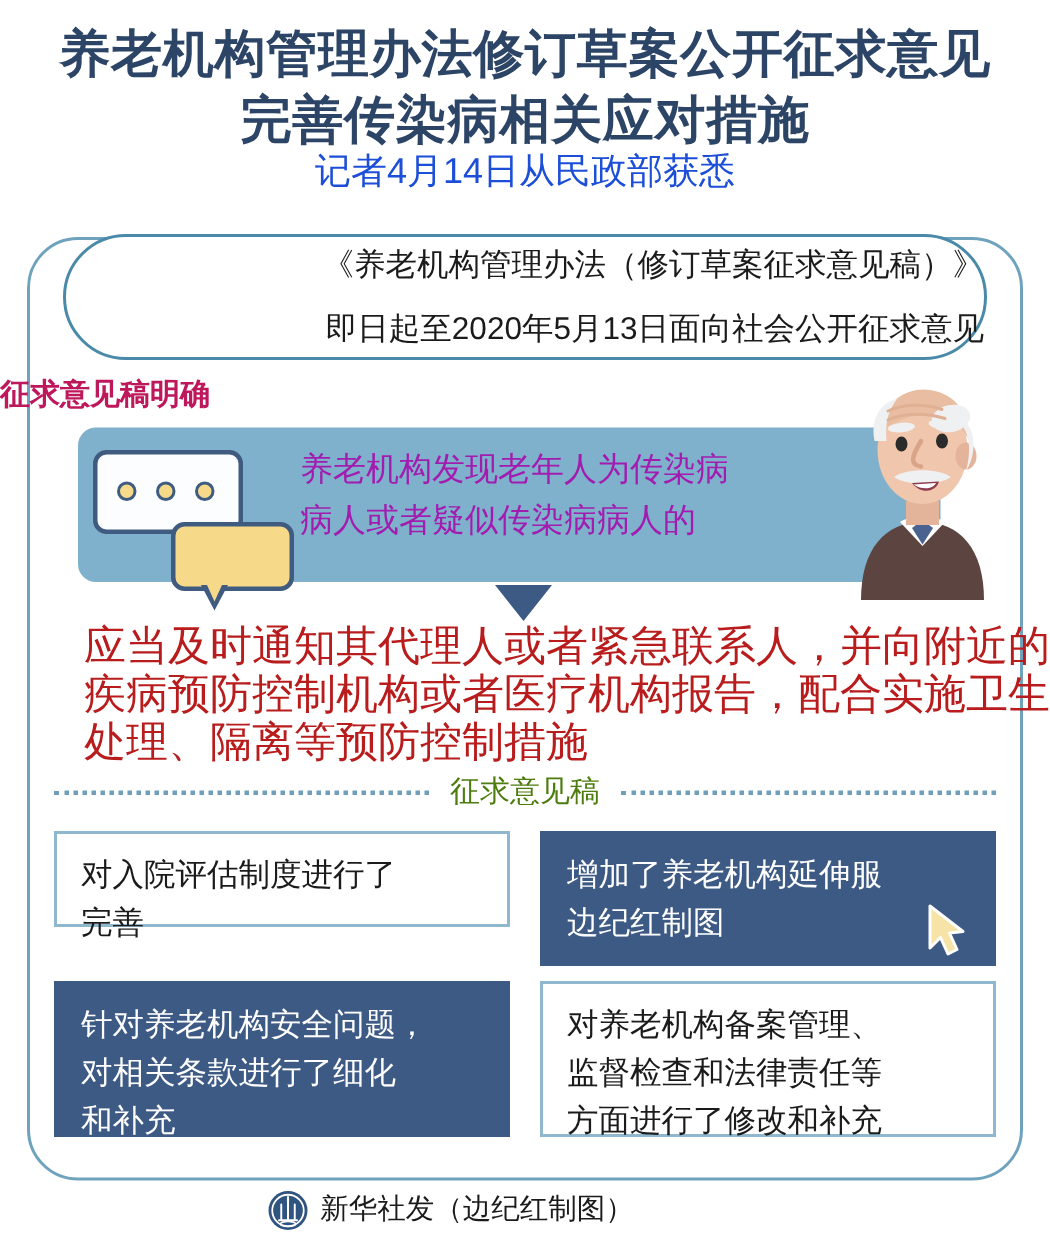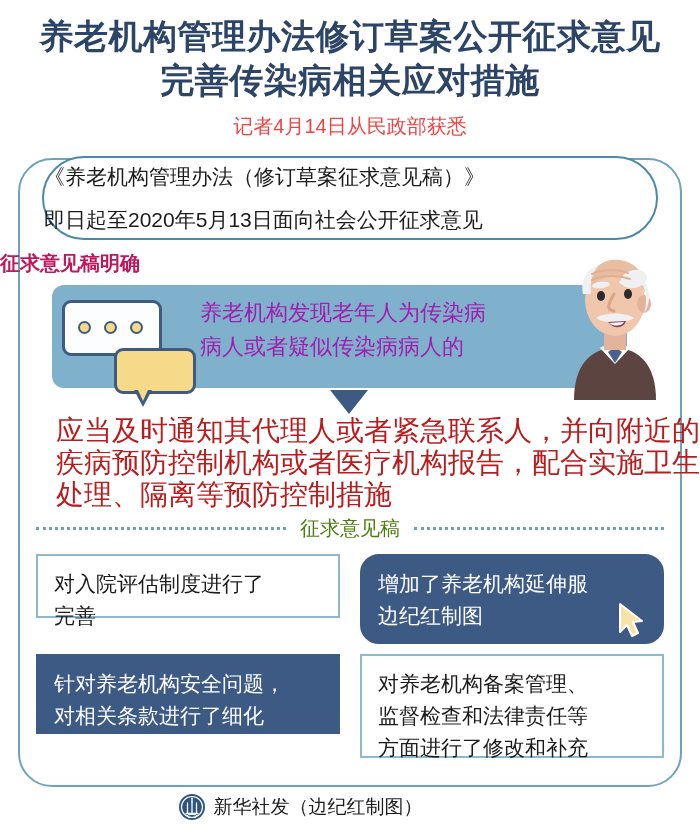--- a/index.html
+++ b/index.html
@@ -26,23 +26,22 @@
   .title-line {
     color: #2c4566;
     font-weight: bold;
     font-size: 34px;
     line-height: 44px;
     letter-spacing: 0.5px;
     white-space: nowrap;
   }
   .title-line.l1 { margin-top: 14px; }
   .subtitle-kicker {
-    margin-top: 11px;
-    color: #ef4444;
-    font-size: 20px;
+    color: #1d4ed8;
+    font-size: 24px;
     line-height: 26px;
     font-weight: 500;
   }
 
   
   .outer-frame {
     position: absolute;
     left: 18px;
     top: 158px;
     width: 664px;
@@ -59,21 +58,21 @@
     left: 42px;
     top: 156px;
     width: 616px;
     height: 84px;
     border: 2px solid #4a8aa8;
     border-radius: 42px;
     box-sizing: border-box;
     background: #ffffff;
     display: flex;
     flex-direction: column;
-    align-items: flex-start;
+    align-items: flex-end;
     justify-content: center;
     gap: 12px;
   }
   .pill-line {
     color: #1b1b1b;
     font-size: 21px;
     line-height: 31px;
     white-space: nowrap;
     font-weight: 500;
   }
@@ -260,22 +259,22 @@
     background: #ffffff;
     border: 2px solid #8fb8ce;
     color: #1b1b1b;
   }
   .cell.dark {
     background: #3d5a85;
     border: 2px solid #3d5a85;
     color: #ffffff;
   }
   .cell.c1 { left: 0;     top: 0;   height: 64px; }
-  .cell.c2 { left: 324px; top: 0;   height: 90px; border-radius: 19px; }
-  .cell.c3 { left: 0;     top: 100px; height: 80px; }
+  .cell.c2 { left: 324px; top: 0;   height: 90px; }
+  .cell.c3 { left: 0;     top: 100px; height: 104px; }
   .cell.c4 { left: 324px; top: 100px; height: 104px; }
   .cell-text {
     font-size: 21px;
     line-height: 32px;
     font-weight: 500;
   }
   .cell-text div { white-space: nowrap; }
 
   
   .cursor {

